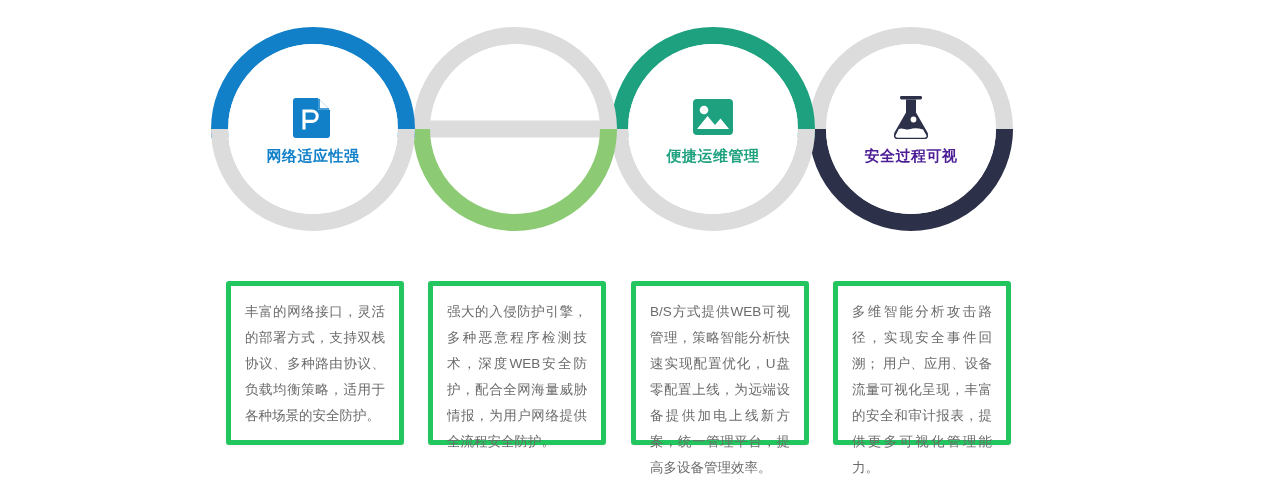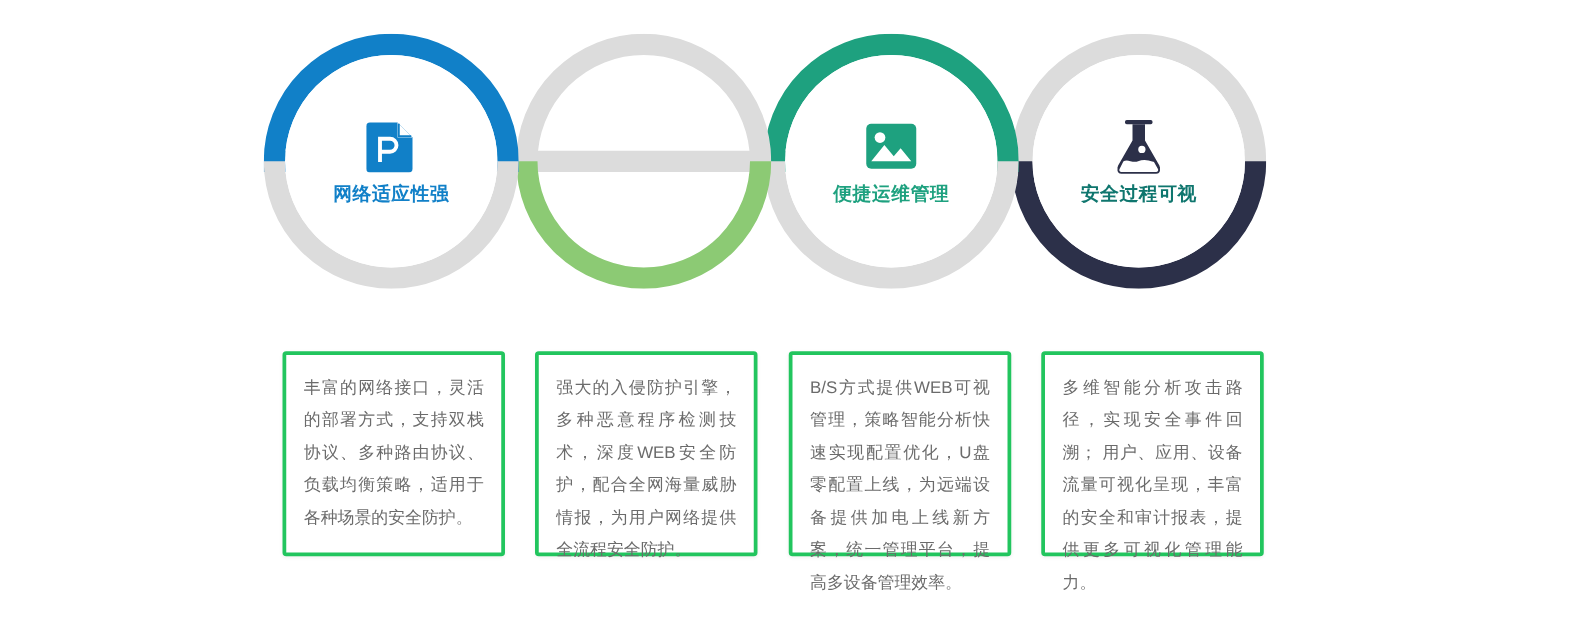--- a/index.html
+++ b/index.html
@@ -85,21 +85,21 @@
     width: 1269px;
     height: 168px;
   }
 
   .desc-card {
     position: absolute;
     top: 0;
     width: 178px;
     height: 164px;
     background: #ffffff;
-    border: 3px solid #22c55e;
+    border: 5px solid #22c55e;
     border-radius: 3px;
     box-shadow: 0 1px 3px rgba(0,0,0,0.05);
     box-sizing: border-box;
     padding: 13px 14px 10px 14px;
   }
   .desc-card.card-0 { left: 226px; }
   .desc-card.card-1 { left: 428px; }
   .desc-card.card-2 { left: 631px; }
   .desc-card.card-3 { left: 833px; }
 
@@ -168,21 +168,21 @@
     <div class="circle-inner">
       <span class="circle-icon">
         <svg width="40" height="44" viewBox="0 0 40 44">
           <rect x="9" y="1" width="22" height="3.4" rx="1.4" fill="#2c3049"></rect>
           <path d="M15 4.4 h10 v13 l11.5 20 a3.2 3.2 0 0 1 -2.8 4.8 H6.3 a3.2 3.2 0 0 1 -2.8 -4.8 L15 17.4 z" fill="#2c3049"></path>
           <path d="M7.2 33.5 c4.5 -2.6 7.5 1.6 12 -0.2 c4 -1.6 6.5 -1.4 13.4 0.5 l3.4 6 a2.4 2.4 0 0 1 -2.1 3.6 H6.1 a2.4 2.4 0 0 1 -2.1 -3.6 z" fill="#ffffff"></path>
           <path d="M7.2 33.5 c4.5 -2.6 7.5 1.6 12 -0.2 c4 -1.6 6.5 -1.4 13.4 0.5 l3.4 6 a2.4 2.4 0 0 1 -2.1 3.6 H6.1 a2.4 2.4 0 0 1 -2.1 -3.6 z" fill="none" stroke="#2c3049" stroke-width="1.5"></path>
           <circle cx="22.5" cy="24.5" r="2.9" fill="#ffffff"></circle>
         </svg>
       </span>
-      <span class="circle-label" style="color:#0f766e">安全过程可视</span>
+      <span class="circle-label" style="color:#4c1d95">安全过程可视</span>
     </div>
   </div>
 
 </div>
 
 <div id="cards-row">
   <div class="desc-card card-0">
     <p class="desc-text">丰富的网络接口，灵活的部署方式，支持双栈协议、多种路由协议、负载均衡策略，适用于各种场景的安全防护。</p>
   </div>
   <div class="desc-card card-1">

